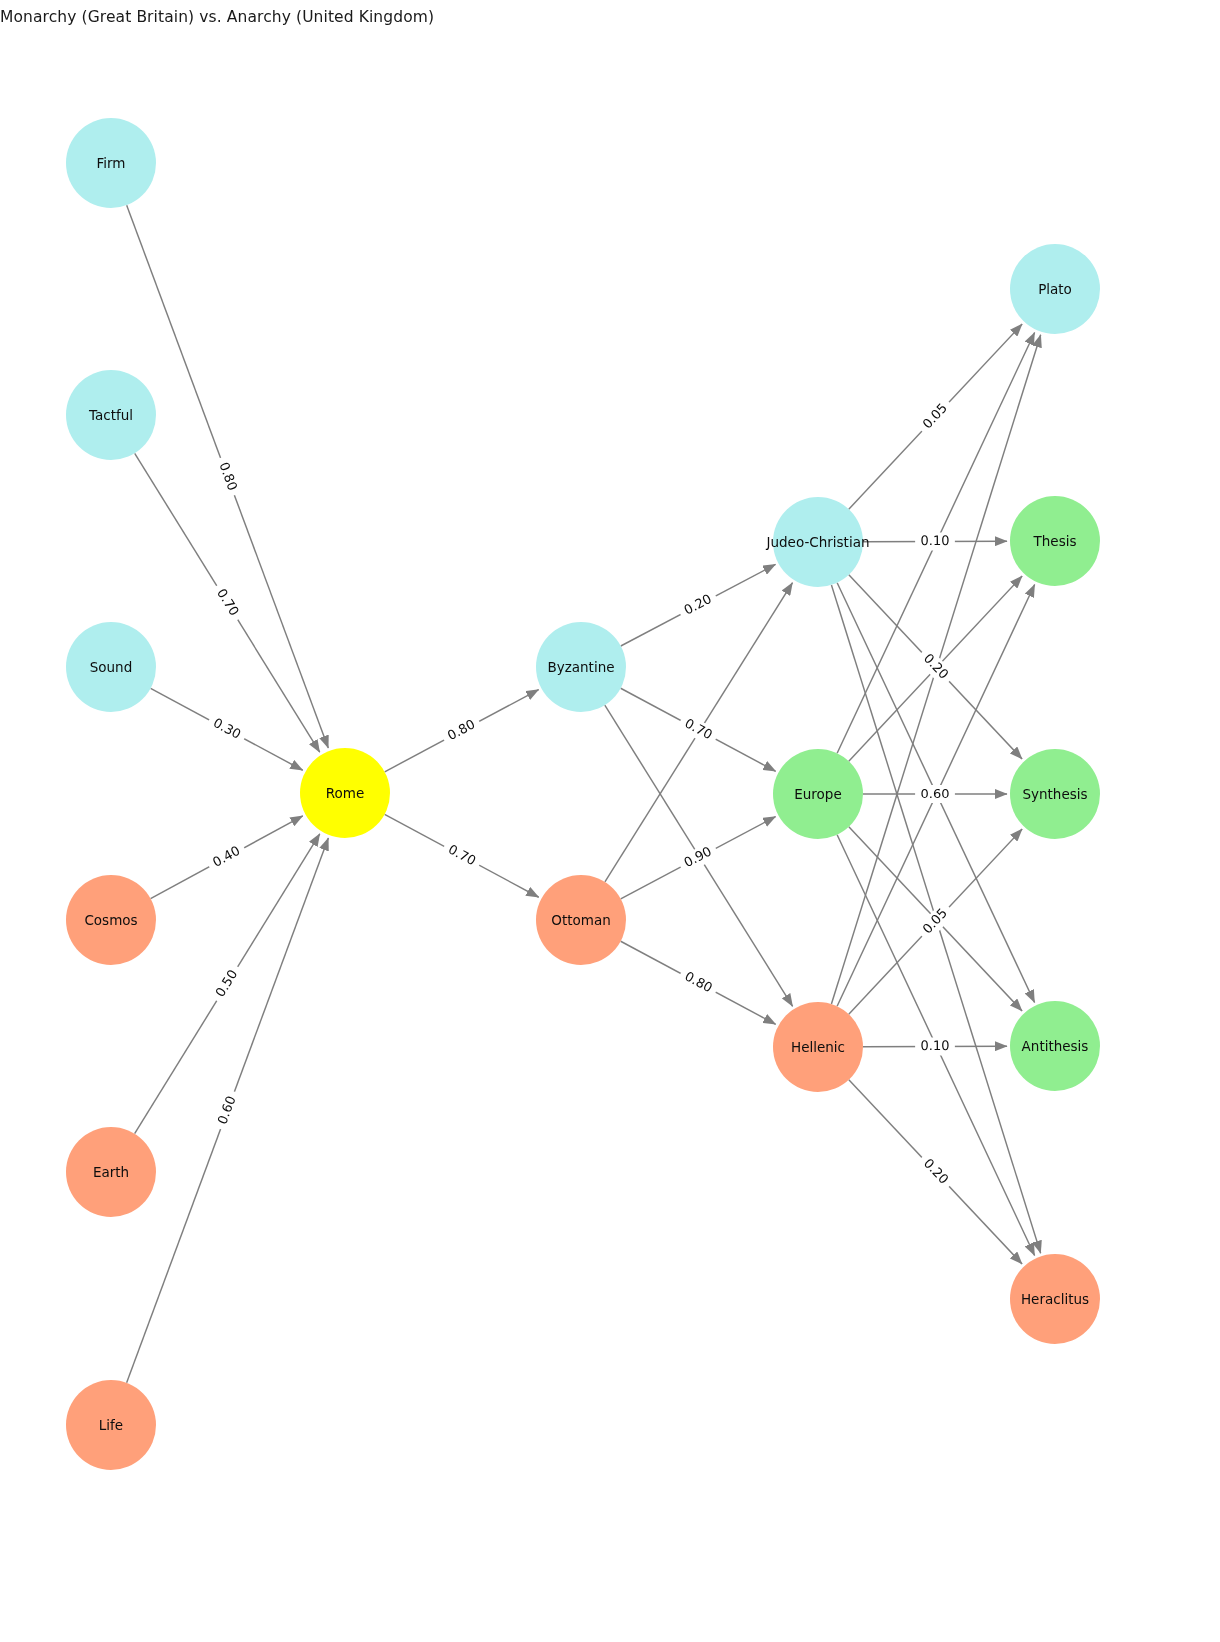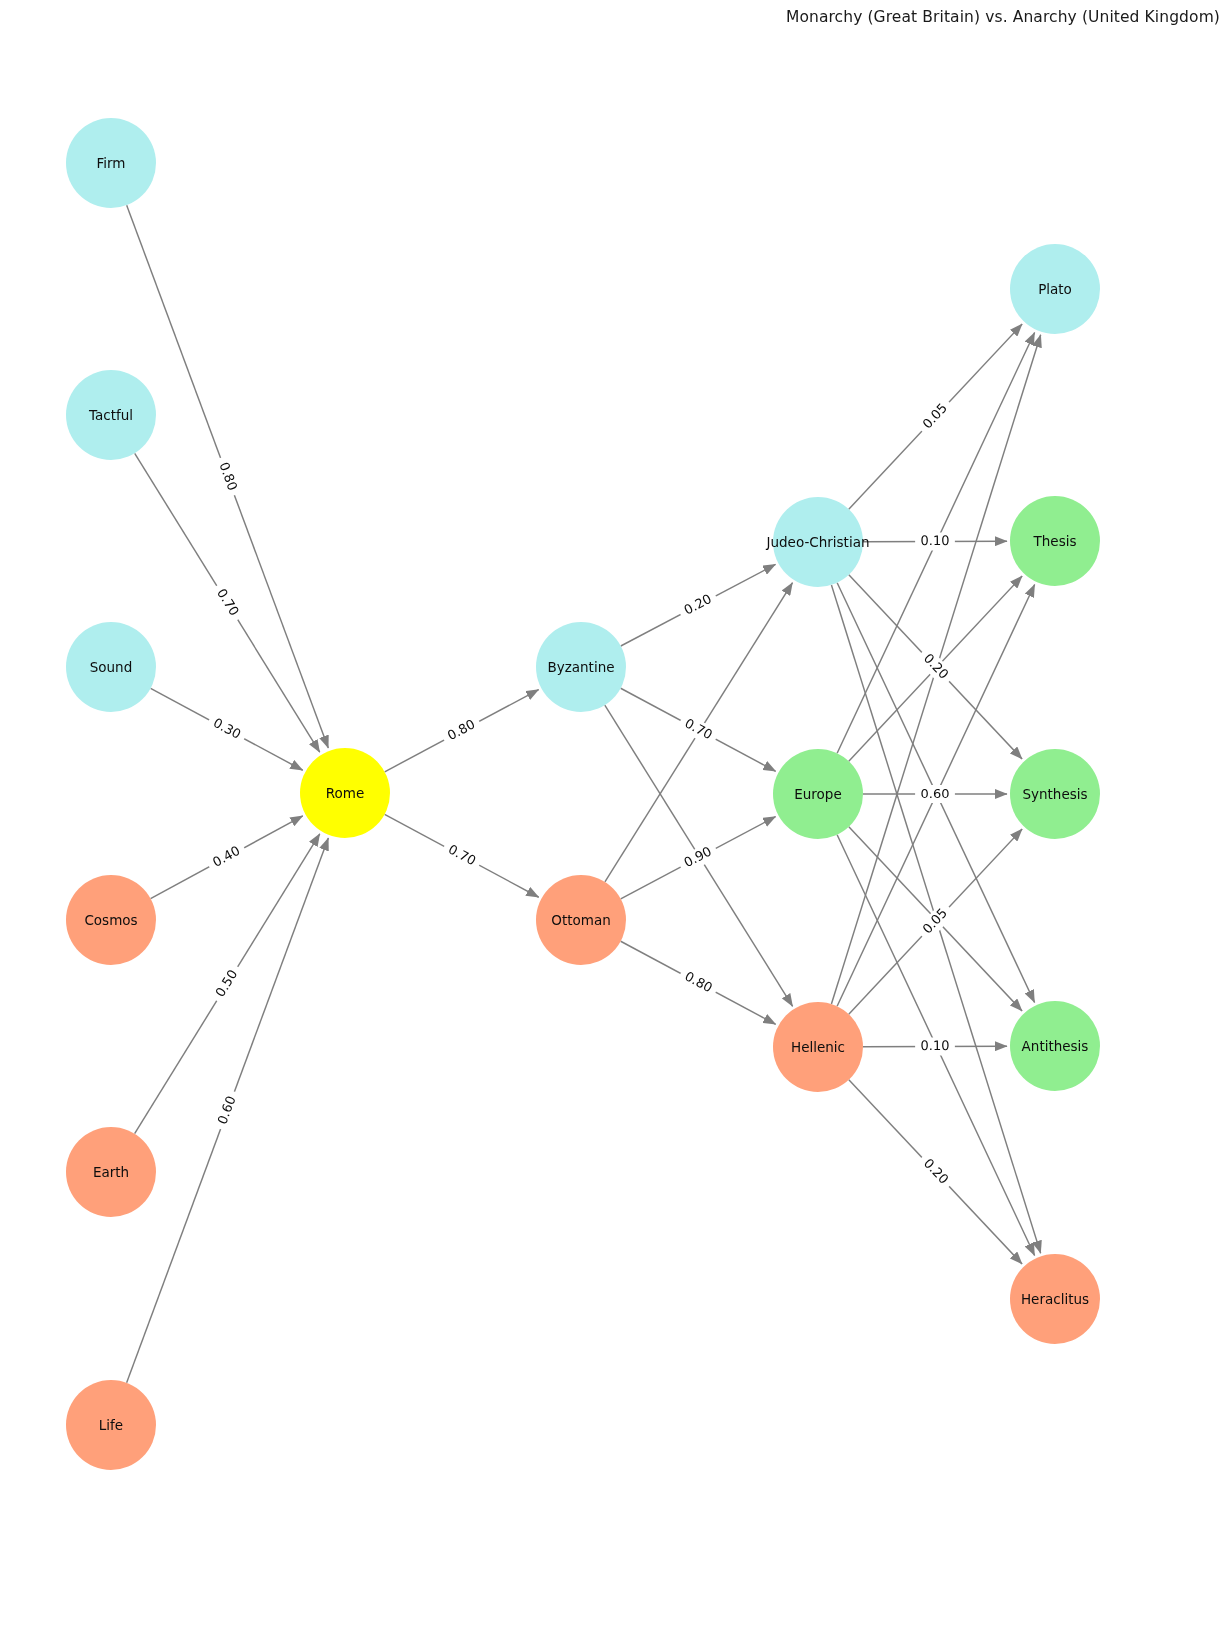--- a/index.html
+++ b/index.html
@@ -17,21 +17,21 @@
   #graph-root {
     position: relative;
     width: 1220px;
     height: 1642px;
   }
   #title {
     position: absolute;
     top: 8px;
     left: 0;
     width: 1220px;
-    text-align: right;
+    text-align: left;
     font-size: 15.5px;
     color: #1a1a1a;
     font-family: "DejaVu Sans", sans-serif;
     letter-spacing: 0.1px;
   }
   svg#net {
     position: absolute;
     top: 0;
     left: 0;
     width: 1220px;

